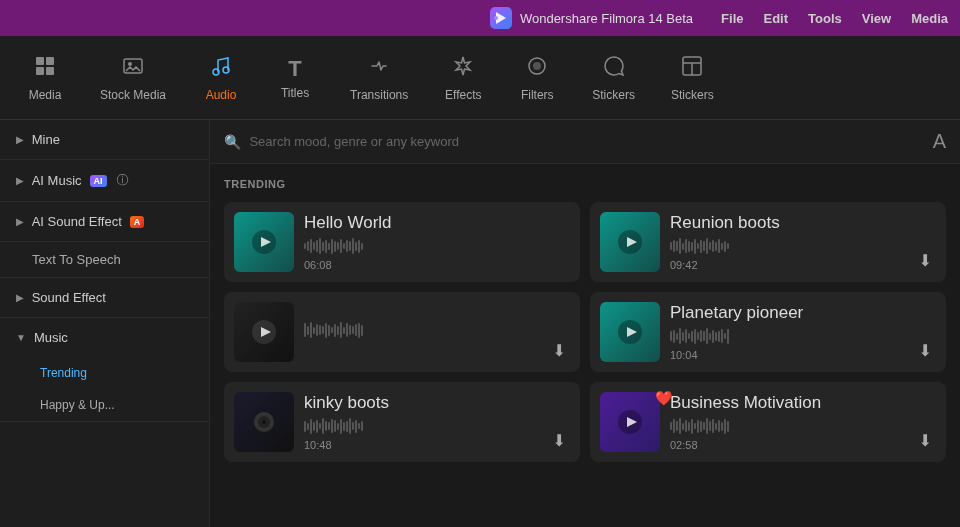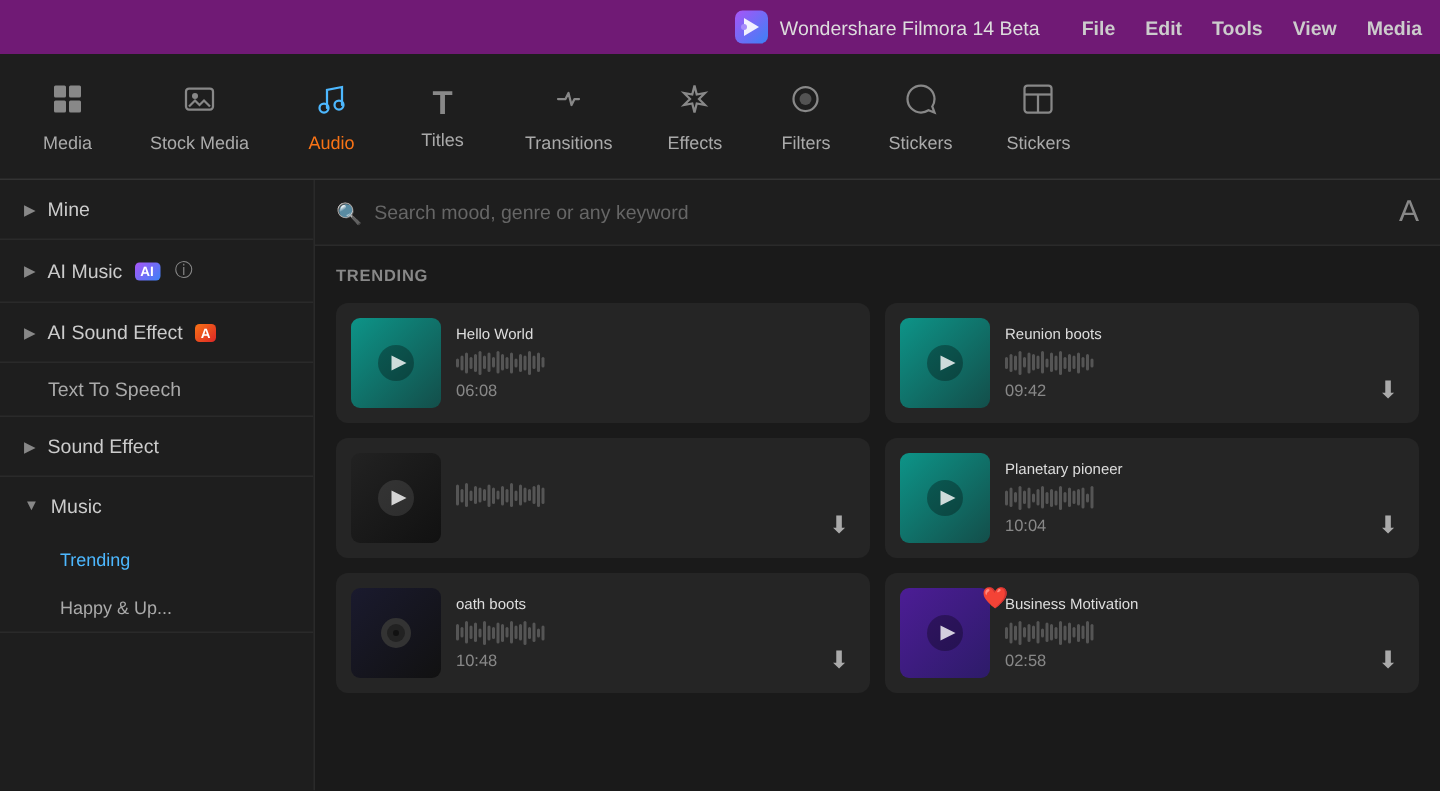--- a/index.html
+++ b/index.html
@@ -219,21 +219,21 @@
     .music-thumb.teal { background: linear-gradient(135deg, #0d9488, #134e4a); }
     .music-thumb.dark { background: linear-gradient(135deg, #222, #111); }
     .music-thumb.pink { background: linear-gradient(135deg, #4c1d95, #2d1b69); }
 
     .music-info {
       flex: 1;
       min-width: 0;
     }
     .music-title {
       color: #ddd;
-      font-size: 10px;
+      font-size: 17px;
       font-weight: 500;
       margin-bottom: 4px;
       white-space: nowrap;
       overflow: hidden;
       text-overflow: ellipsis;
     }
     .music-waveform {
       height: 18px;
       display: flex;
       align-items: center;
@@ -588,21 +588,21 @@
 
         <div class="music-card">
           <div class="music-thumb dark" style="background:linear-gradient(135deg,#1a1a2e,#111);">
             <svg width="30" height="30" viewBox="0 0 30 30">
                 <circle cx="15" cy="15" r="10" fill="#333"></circle>
                 <circle cx="15" cy="15" r="6" fill="#222"></circle>
                 <circle cx="15" cy="15" r="2" fill="#111"></circle>
               </svg>
           </div>
           <div class="music-info">
-            <div class="music-title">oath boots</div>
+            <div class="music-title">kinky boots</div>
             <div class="music-waveform">
               <div class="waveform-bar" style="height:11px"></div>
                 <div class="waveform-bar" style="height:7px"></div>
                 <div class="waveform-bar" style="height:15px"></div>
                 <div class="waveform-bar" style="height:9px"></div>
                 <div class="waveform-bar" style="height:13px"></div>
                 <div class="waveform-bar" style="height:6px"></div>
                 <div class="waveform-bar" style="height:16px"></div>
                 <div class="waveform-bar" style="height:10px"></div>
                 <div class="waveform-bar" style="height:8px"></div>

